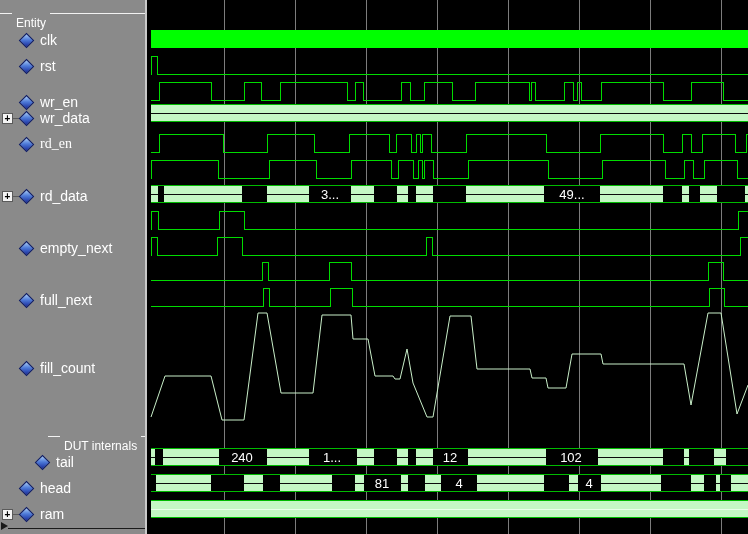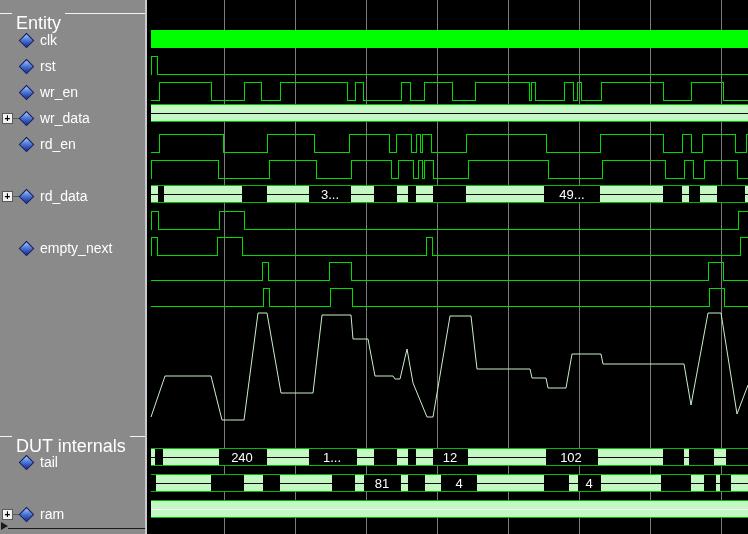--- a/index.html
+++ b/index.html
@@ -4,21 +4,21 @@
 <style>
   html,body{margin:0;padding:0;background:#000;}
   #app{position:relative;width:748px;height:534px;overflow:hidden;background:#000;
        font-family:"Liberation Sans",sans-serif;}
   #sidebar{position:absolute;left:0;top:0;width:145px;height:534px;background:#8A8A8A;}
   #divider{position:absolute;left:145px;top:0;width:2px;height:534px;background:#C9C9C9;}
   .group-header{position:absolute;left:0;right:0;height:16px;display:flex;align-items:center;}
   .group-line{height:1px;background:#F2F2F2;}
   .group-line.lead{width:12px;}
   .group-line.trail{flex:1;}
-  .group-label{color:#FFFFFF;font-size:18px;padding:0 4px;white-space:nowrap;margin-top:20px;}
+  .group-label{color:#FFFFFF;font-size:12px;padding:0 4px;white-space:nowrap;margin-top:20px;}
   .sig-row{position:absolute;left:0;right:0;height:18px;display:flex;align-items:center;cursor:default;}
   .expandbox{position:absolute;left:2px;top:4px;width:11px;height:11px;background:#F4F4F4;
              border:1px solid #5A5A5A;color:#000;font-size:10px;line-height:9px;text-align:center;
              box-sizing:border-box;font-weight:bold;}
   .expand-dash{position:absolute;left:13px;top:9px;width:6px;height:1px;background:#5A5A5A;}
   .diamond-wrap{position:absolute;left:20px;top:3px;width:12px;height:12px;}
   .diamond{position:absolute;left:1px;top:1px;width:9px;height:9px;transform:rotate(45deg);
            background:linear-gradient(135deg,#A8CCF8 0%,#4F7BD8 45%,#15289A 100%);
            border:1px solid #0D1B66;}
   .sig-label{position:absolute;left:40px;color:#FFFFFF;font-size:14px;white-space:nowrap;}
@@ -31,76 +31,94 @@
 </head>
 <body>
 
 <div id="app">
   <div id="sidebar">
       <div class="group-header" style="top: 5px;">
         <span class="group-line lead"></span>
         <span class="group-label">Entity</span>
         <span class="group-line trail"></span>
       </div>
-      <div class="group-header" style="top: 428px;">
+      <div class="group-header" style="top: 428px; padding-left: 48px;">
         <span class="group-line lead"></span>
         <span class="group-label">DUT internals</span>
         <span class="group-line trail"></span>
       </div>
       <div class="sig-row" style="top: 31px;">
         <span class="diamond-wrap">
           <span class="diamond"></span>
         </span>
         <span class="sig-label">clk</span>
       </div>
       <div class="sig-row" style="top: 57px;">
         <span class="diamond-wrap">
           <span class="diamond"></span>
         </span>
         <span class="sig-label">rst</span>
       </div>
-      <div class="sig-row" style="top: 83px;">
+      <div class="sig-row" style="top: 93px;">
         <span class="diamond-wrap">
           <span class="diamond"></span>
         </span>
         <span class="sig-label">wr_en</span>
       </div>
       <div class="sig-row" style="top: 109px;">
         <span class="expandbox">+</span>
         <span class="expand-dash"></span>
         <span class="diamond-wrap">
           <span class="diamond"></span>
         </span>
         <span class="sig-label">wr_data</span>
       </div>
-      <div class="sig-row" style="top: 135px;">
+      <div class="sig-row" style="top: 135px; font-family: Liberation Serif, serif;">
         <span class="diamond-wrap">
           <span class="diamond"></span>
         </span>
         <span class="sig-label">rd_en</span>
       </div>
       <div class="sig-row" style="top: 187px;">
         <span class="expandbox">+</span>
         <span class="expand-dash"></span>
         <span class="diamond-wrap">
           <span class="diamond"></span>
         </span>
         <span class="sig-label">rd_data</span>
       </div>
       <div class="sig-row" style="top: 239px; text-align: center;">
         <span class="diamond-wrap">
           <span class="diamond"></span>
         </span>
         <span class="sig-label">empty_next</span>
       </div>
-      <div class="sig-row" style="top: 453px;">
+      <div class="sig-row" style="top: 291px;">
+        <span class="diamond-wrap">
+          <span class="diamond"></span>
+        </span>
+        <span class="sig-label">full_next</span>
+      </div>
+      <div class="sig-row" style="top: 359px;">
+        <span class="diamond-wrap">
+          <span class="diamond"></span>
+        </span>
+        <span class="sig-label">fill_count</span>
+      </div>
+      <div class="sig-row" style="top: 453px; margin-left: 16px;">
         <span class="diamond-wrap">
           <span class="diamond"></span>
         </span>
         <span class="sig-label">tail</span>
+      </div>
+      <div class="sig-row" style="top: 479px;">
+        <span class="diamond-wrap">
+          <span class="diamond"></span>
+        </span>
+        <span class="sig-label">head</span>
       </div>
       <div class="sig-row" style="top: 505px;">
         <span class="expandbox">+</span>
         <span class="expand-dash"></span>
         <span class="diamond-wrap">
           <span class="diamond"></span>
         </span>
         <span class="sig-label">ram</span>
       </div>
     </div>

